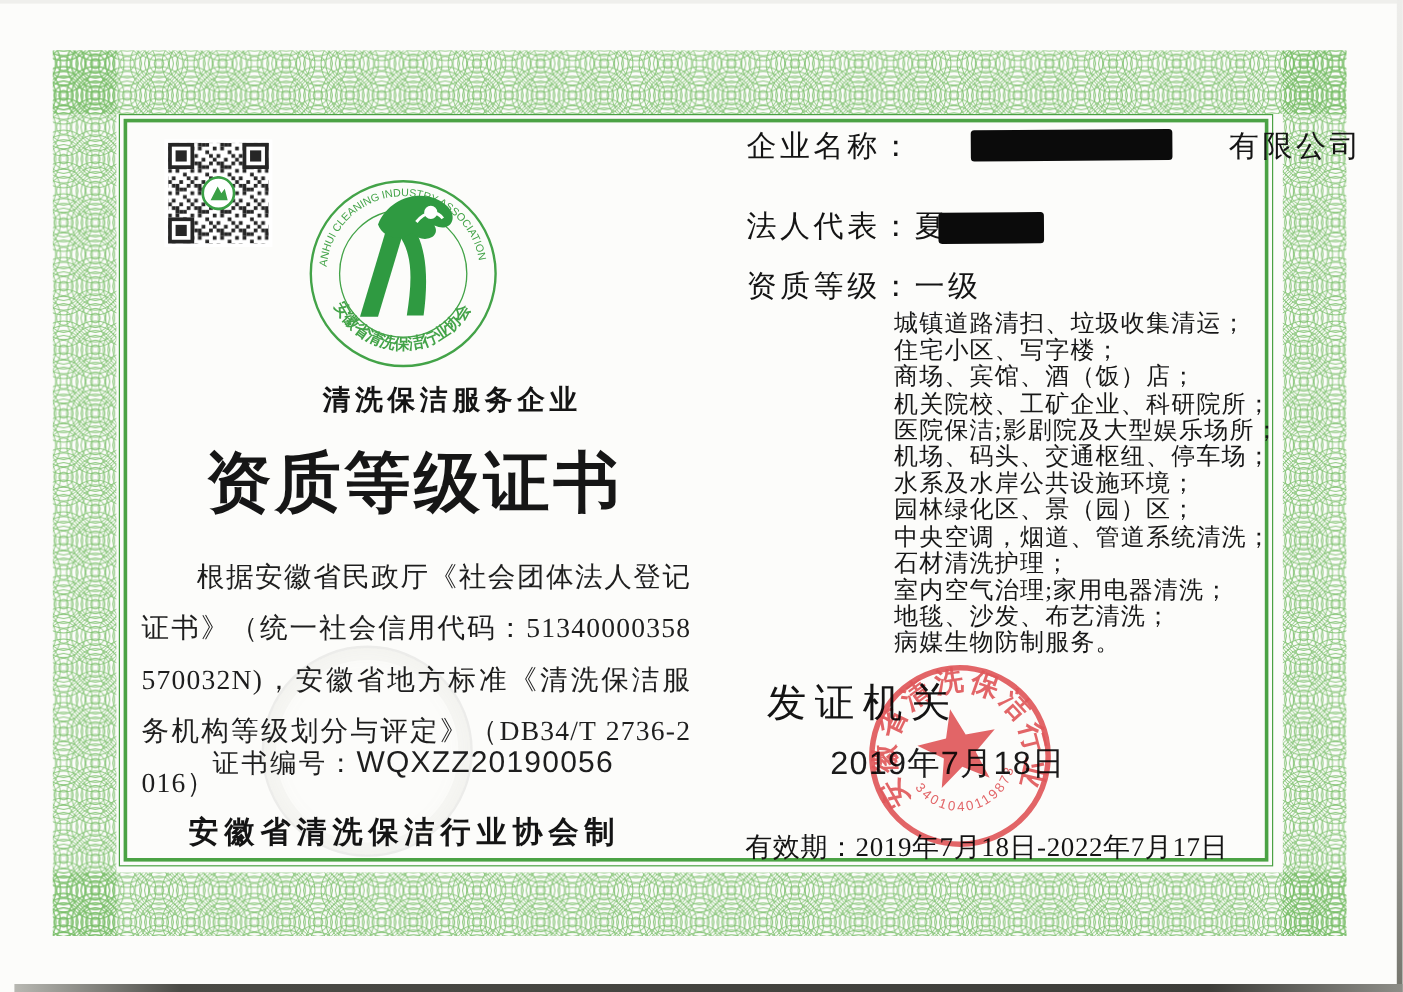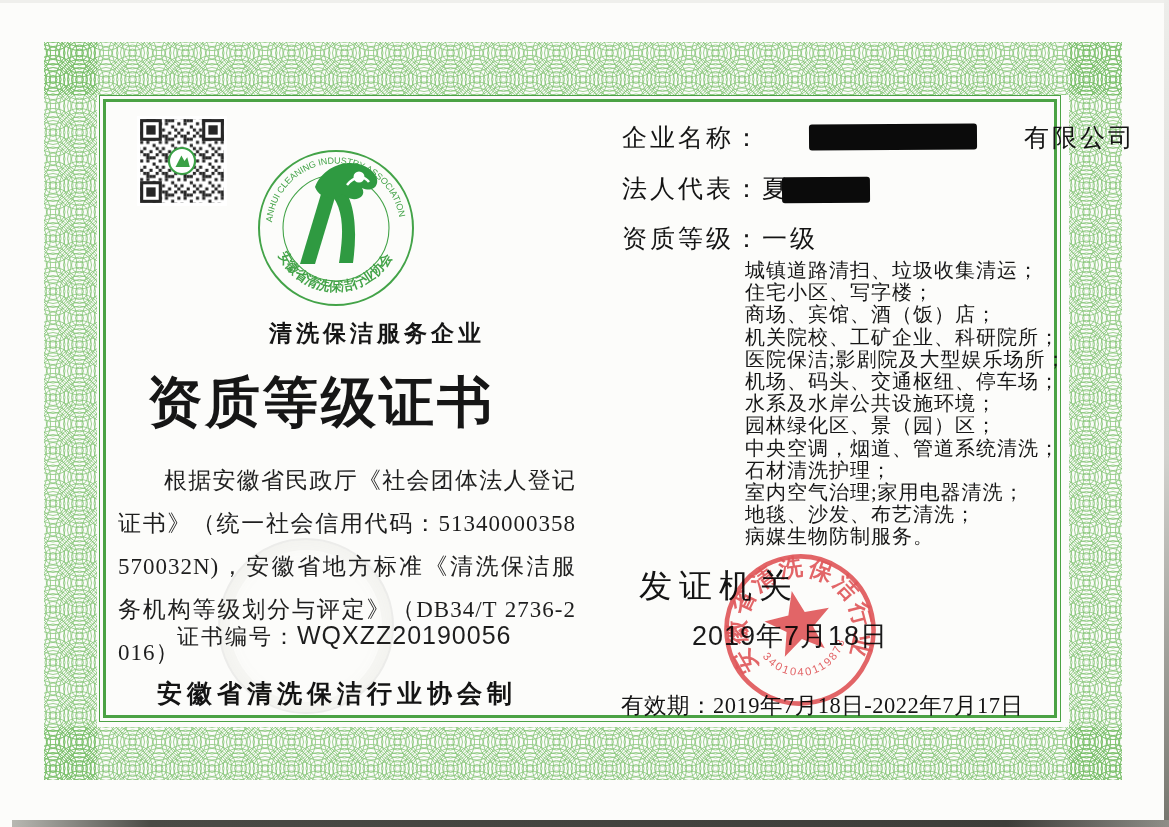--- a/index.html
+++ b/index.html
@@ -17,41 +17,41 @@
     border:1px solid #4ba244;
   }
   
   .qr{position:absolute;left:136px;top:116px;width:92px;height:90px;}
   .logo{position:absolute;left:251px;top:143px;width:170px;height:170px;}
   .logo-subtitle{
     position:absolute;left:185px;top:318px;width:300px;text-align:right;
     font-size:23px;font-weight:bold;letter-spacing:4px;color:#151515;
   }
   .cert-title{
-    position:absolute;left:104px;top:366px;width:434px;text-align:center;
+    position:absolute;left:128px;top:366px;width:434px;text-align:center;
     font-size:55px;font-weight:bold;letter-spacing:3px;color:#161616;
     font-family:"Liberation Sans",sans-serif;
   }
   .intro{
     position:absolute;left:118px;top:459px;width:458px;font-size:23px;
     line-height:43px;text-indent:2em;text-align:justify;word-break:break-all;
     color:#1e1e1e;letter-spacing:1px;
   }
   .cert-no{position:absolute;left:177px;top:621px;font-size:22px;letter-spacing:2px;color:#1e1e1e;}
   .cert-no .value{font-family:"Liberation Sans",sans-serif;font-size:25px;letter-spacing:1px;}
   .issuer{position:absolute;left:157px;top:677px;font-size:25px;font-weight:600;letter-spacing:5px;color:#141414;}
   .watermark{
     position:absolute;left:218px;top:538px;width:172px;height:172px;border-radius:50%;
     border:2px solid rgba(135,135,128,0.13);
     box-shadow:inset 0 0 0 10px rgba(150,150,145,0.05), inset 0 0 24px rgba(150,150,145,0.07);
   }
   
   .field{position:absolute;left:622px;height:30px;display:flex;align-items:center;
     font-size:25px;letter-spacing:3px;color:#141414;white-space:nowrap;}
-  .f-company{top:122px;gap:43px;}
+  .f-company{top:106px;gap:43px;}
   .f-legal{top:173px;}
   .f-grade{top:223px;}
   .redact{display:inline-block;background:#0b0b0b;height:26px;border-radius:3px;transform:rotate(-0.4deg);}
   .redact.company{width:168px;margin:0 4px 0 4px;}
   .redact.legal{width:88px;margin-left:-8px;margin-top:4px;}
   .services{position:absolute;left:745px;top:259px;font-size:20px;line-height:22.2px;
     letter-spacing:1px;color:#171717;white-space:nowrap;}
   .authority{position:absolute;left:639px;top:564px;font-size:33px;letter-spacing:7px;color:#141414;}
   .issue-date{position:absolute;left:685px;top:618px;width:210px;text-align:center;
     font-size:27px;letter-spacing:1px;color:#1a1a1a;font-family:Liberation Sans, sans-serif;}

